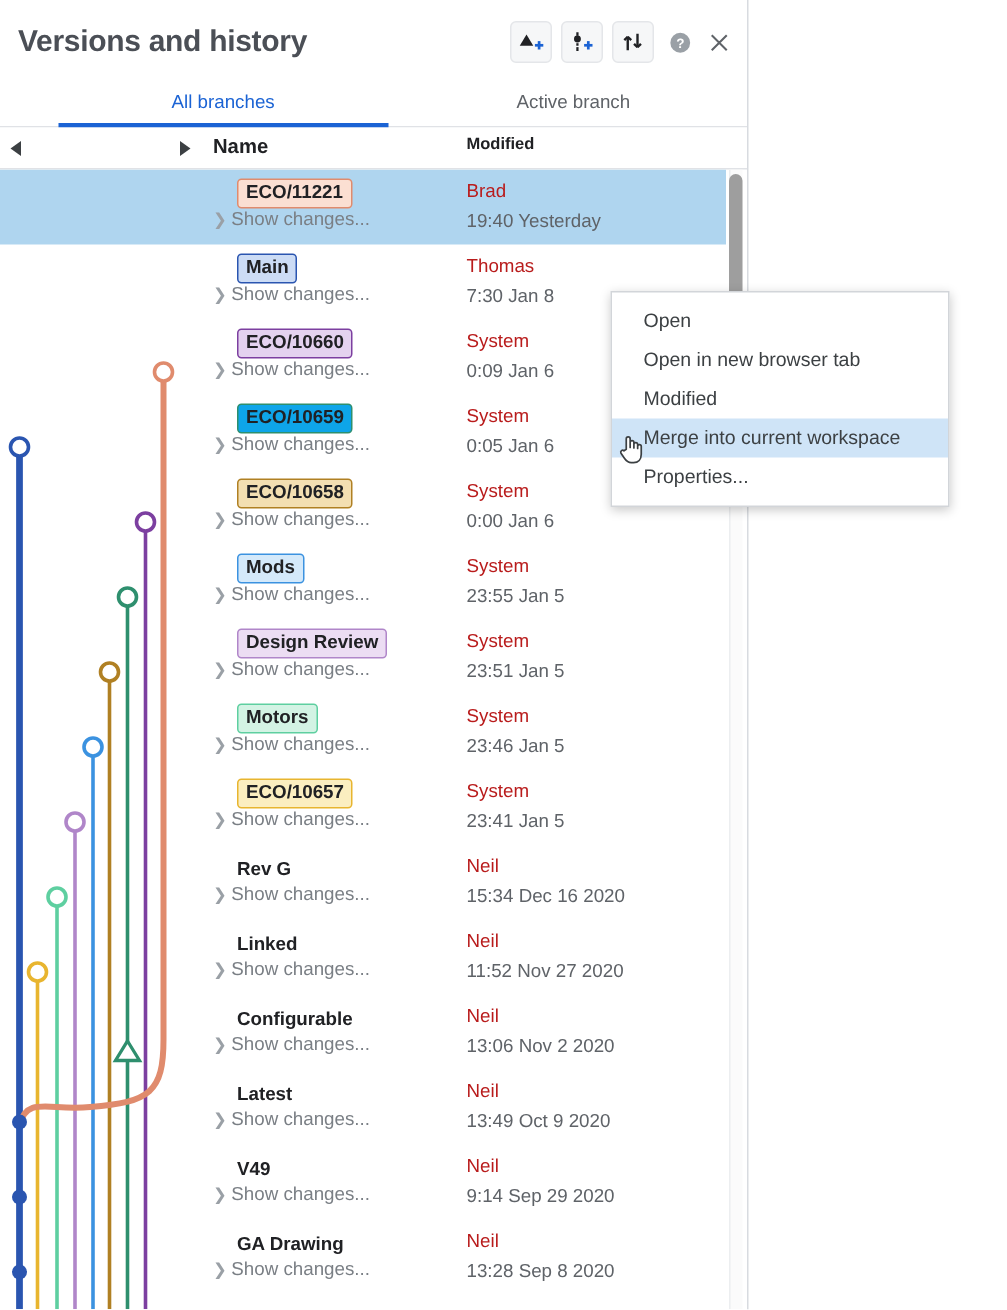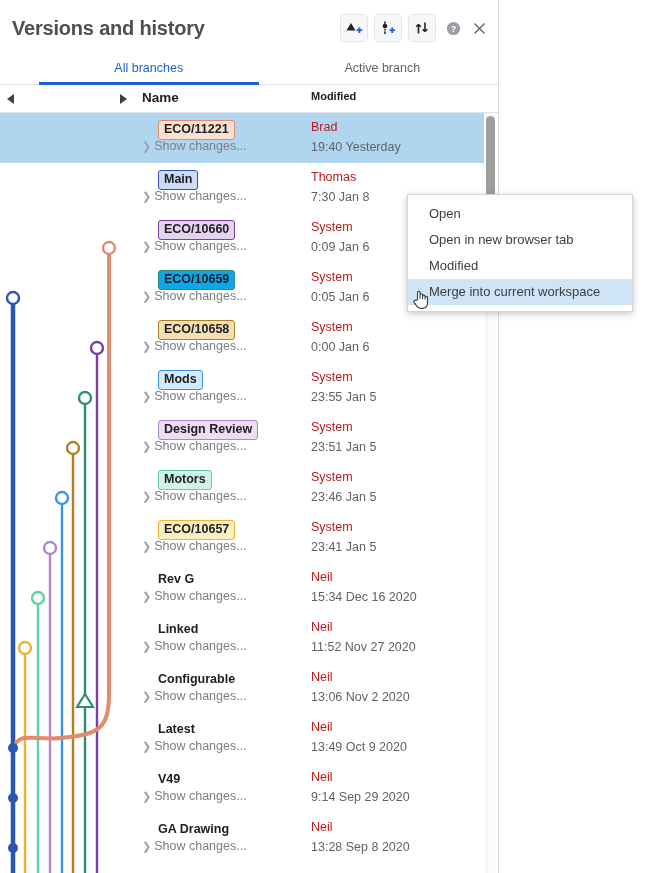--- a/index.html
+++ b/index.html
@@ -309,19 +309,20 @@
       <div class="scroll-track"></div>
       <div class="scroll-thumb"></div>
     </div>
   </div>
 
   <div class="ctx-menu">
     <div class="ctx-item">Open</div>
     <div class="ctx-item">Open in new browser tab</div>
     <div class="ctx-item">Modified</div>
     <div class="ctx-item hl">Merge into current workspace</div>
+    <div class="ctx-item">Properties...</div>
   </div>
 
   <svg class="cursor-hand" width="20" height="24" viewBox="0 0 20 24">
     <path d="M6.5 11.5 V4.6 a1.3 1.3 0 0 1 2.6 0 V10.3 V7.0 a1.25 1.25 0 0 1 2.5 0 V10.6 V8.4 a1.25 1.25 0 0 1 2.5 0 V11.0 V9.6 a1.2 1.2 0 0 1 2.4 0 v5.2 c0 3.4 -2.0 5.6 -5.1 5.6 h-1.6 c-2.4 0 -3.3 -1.1 -4.4 -2.7 l-2.4 -3.6 a1.3 1.3 0 0 1 2.0 -1.6 z" fill="#ffffff" stroke="#3c4043" stroke-width="1.15" stroke-linejoin="round"></path>
   </svg>
 
 </div>
 
 </body></html>

